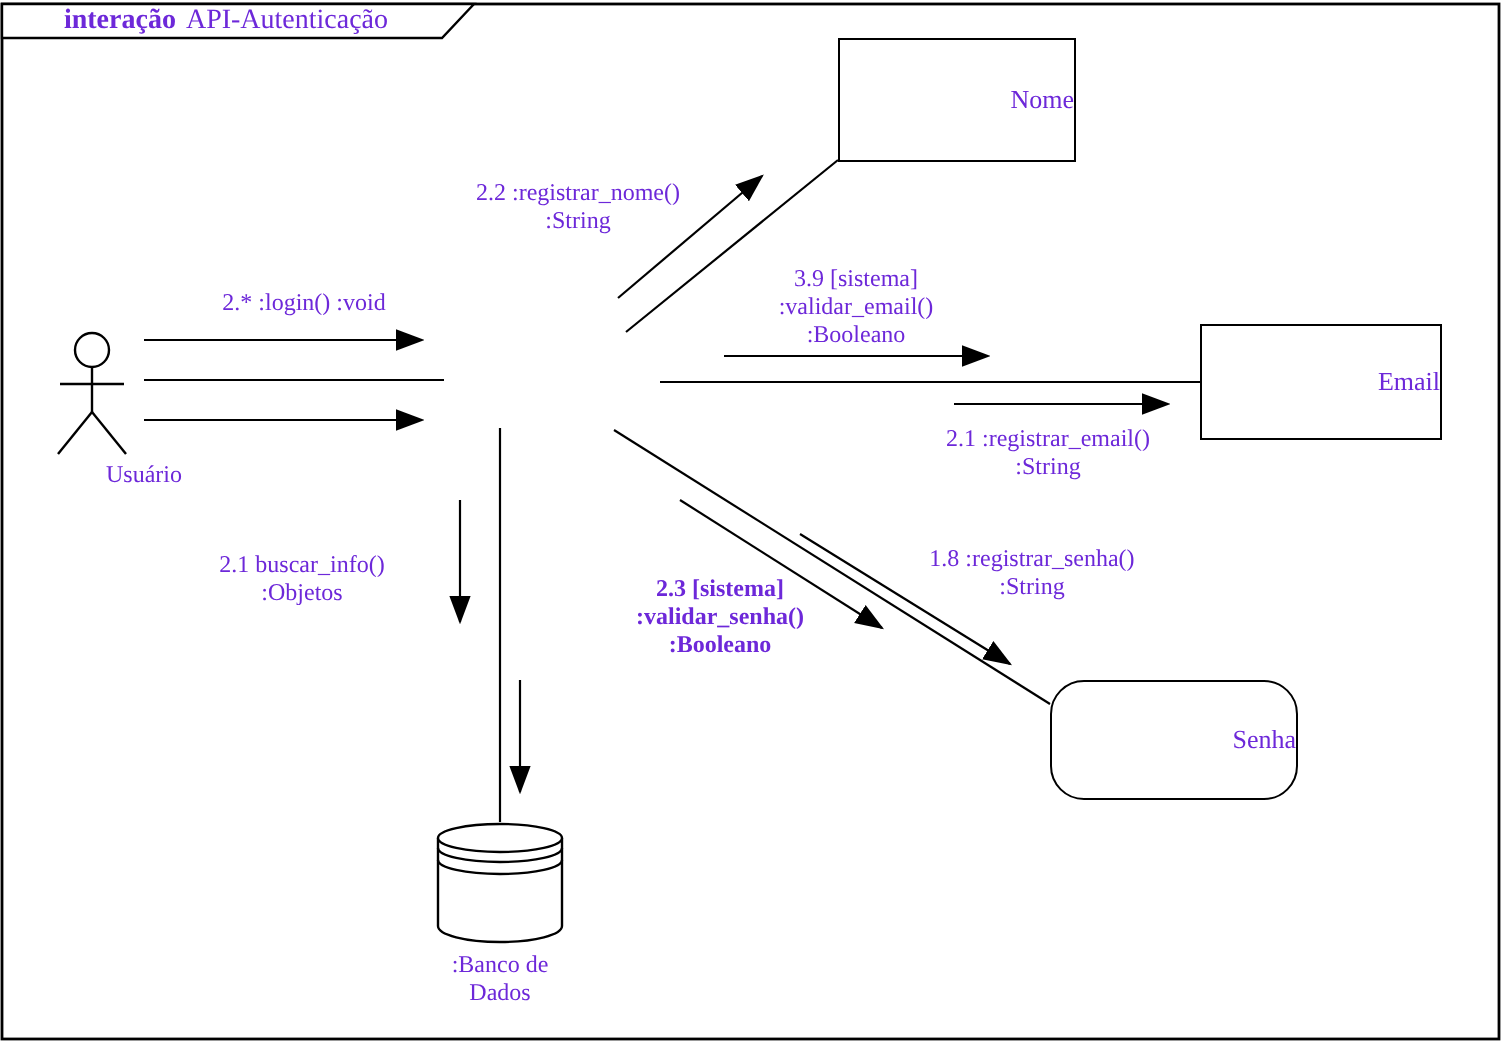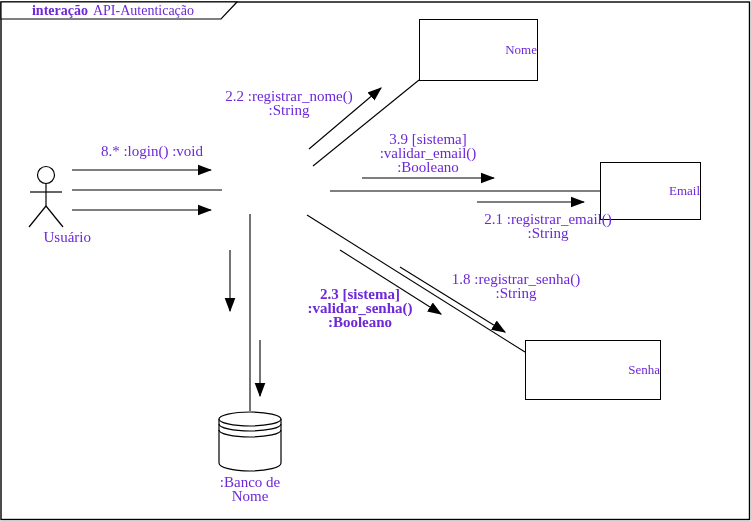--- a/index.html
+++ b/index.html
@@ -32,21 +32,21 @@
     background: #ffffff;
     display: flex;
     align-items: center;
     justify-content: flex-end;
     font-size: 13px;
     white-space: nowrap;
   }
   .lbl {
     position: absolute;
     text-align: center;
-    font-size: 15px;
+    font-size: 12px;
     line-height: 14px;
     white-space: pre-line;
   }
 </style>
 </head>
 <body>
 
 <div class="canvas">
 
   <svg width="751" height="521" viewBox="0 0 751 521">
@@ -100,39 +100,41 @@
     </g>
   </svg>
 
   <div class="frame-tab-label">
     <span class="kw">interação</span><span>API-Autenticação</span>
   </div>
 
   <div class="obj-box" style="left:419px; top:19px; width:119px; height:62px;">
     <span>Nome</span>
   </div>
-  <div class="obj-box" style="left:600px; top:162px; width:101px; height:58px;">
+  <div class="obj-box" style="left:600px; top:162px; width:121px; height:58px;">
     <span>Email</span>
   </div>
-  <div class="obj-box" style="left:525px; top:340px; width:136px; height:60px;">
+  <div class="obj-box" style="left:525px; top:340px; width:124px; height:60px;border-radius:17px;">
     <span>Senha</span>
   </div>
 
   <div class="lbl" style="left:1px; top:230px; width:90px;text-align:right;">Usuário</div>
 
   <div class="lbl" style="left:175px; top:475px; width:150px;">:Banco de
-Nome</div>
+Dados</div>
 
-  <div class="lbl" style="left:62px; top:144px; width:180px;">8.* :login() :void</div>
+  <div class="lbl" style="left:62px; top:144px; width:180px;">2.* :login() :void</div>
   <div class="lbl" style="left:199px; top:89px; width:180px;">2.2 :registrar_nome()
 :String</div>
   <div class="lbl" style="left:348px; top:132px; width:160px;">3.9 [sistema]
 :validar_email()
 :Booleano</div>
-  <div class="lbl" style="left:458px; top:212px; width:180px;">2.1 :registrar_email()
+  <div class="lbl" style="left:434px; top:212px; width:180px;">2.1 :registrar_email()
 :String</div>
   <div class="lbl" style="left:280px; top:287px; width:160px;font-weight:bold;">2.3 [sistema]
 :validar_senha()
 :Booleano</div>
   <div class="lbl" style="left:426px; top:272px; width:180px;">1.8 :registrar_senha()
 :String</div>
+  <div class="lbl" style="left:61px; top:275px; width:180px;">2.1 buscar_info()
+:Objetos</div>
 
 </div>
 
 </body></html>

